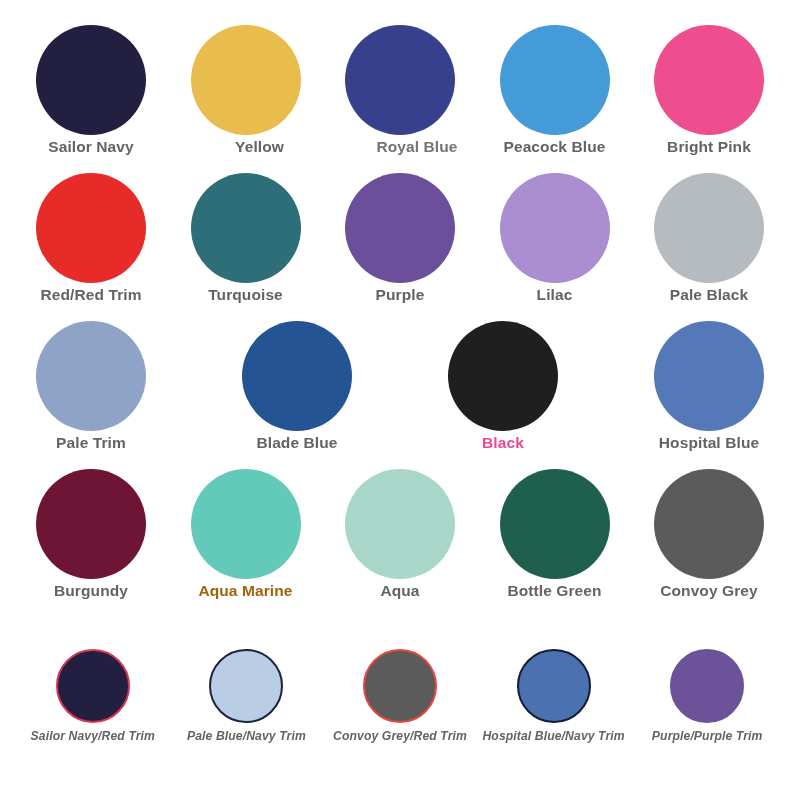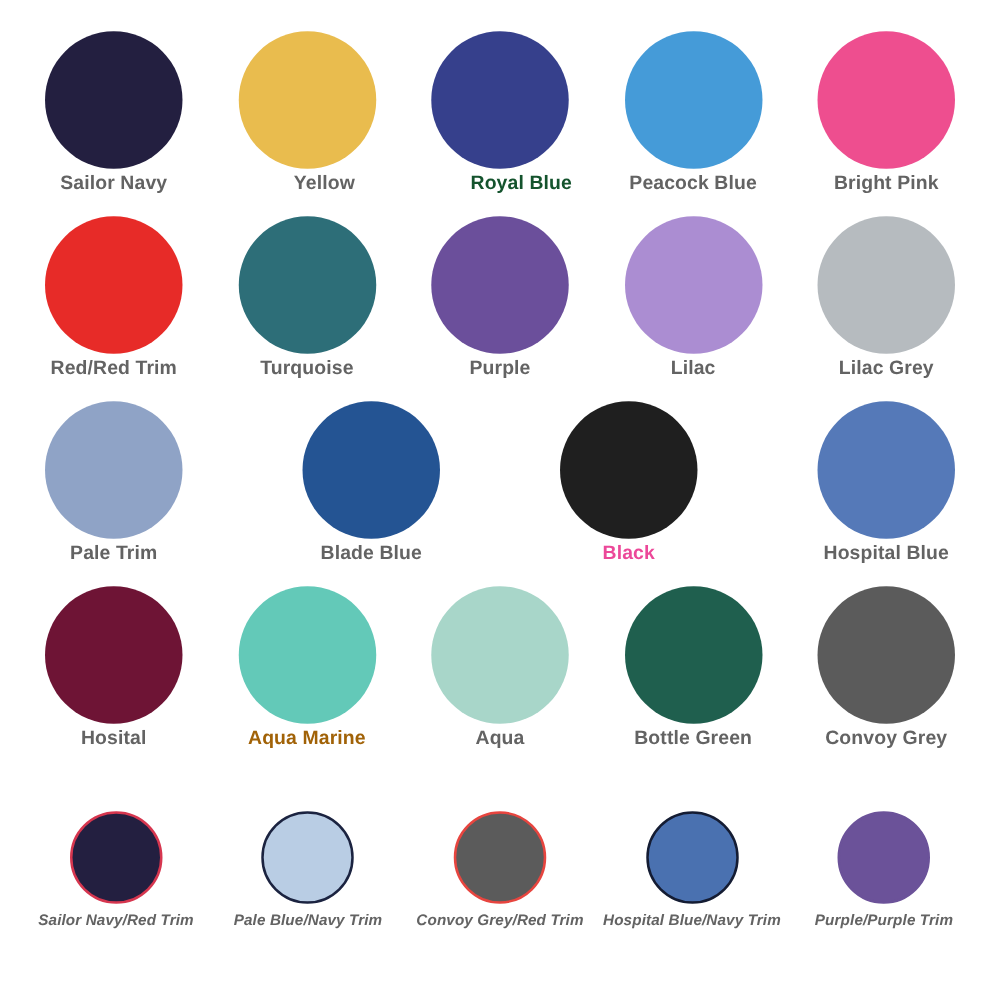--- a/index.html
+++ b/index.html
@@ -93,21 +93,21 @@
     <div class="swatch">
       <div class="disc-wrap">
         <div class="disc" style="background: rgb(233, 188, 78);"></div>
       </div>
       <div class="swatch-label" style="color: rgb(99, 99, 99); margin-left: 28px;">Yellow</div>
     </div>
     <div class="swatch">
       <div class="disc-wrap">
         <div class="disc" style="background: rgb(54, 64, 140);"></div>
       </div>
-      <div class="swatch-label" style="color: #14532d; margin-left: 34px;">Royal Blue</div>
+      <div class="swatch-label" style="color: #737373; margin-left: 34px;">Royal Blue</div>
     </div>
     <div class="swatch">
       <div class="disc-wrap">
         <div class="disc" style="background: rgb(69, 155, 216);"></div>
       </div>
       <div class="swatch-label" style="color: rgb(99, 99, 99);">Peacock Blue</div>
     </div>
     <div class="swatch">
       <div class="disc-wrap">
         <div class="disc" style="background: rgb(238, 78, 143);"></div>
@@ -138,21 +138,21 @@
     <div class="swatch">
       <div class="disc-wrap">
         <div class="disc" style="background: rgb(171, 141, 210);"></div>
       </div>
       <div class="swatch-label" style="color: rgb(99, 99, 99);">Lilac</div>
     </div>
     <div class="swatch">
       <div class="disc-wrap">
         <div class="disc" style="background: rgb(182, 187, 191);"></div>
       </div>
-      <div class="swatch-label" style="color: rgb(99, 99, 99);">Lilac Grey</div>
+      <div class="swatch-label" style="color: rgb(99, 99, 99);">Pale Black</div>
     </div>
   </div>
 
   <div class="swatch-row">
     <div class="swatch">
       <div class="disc-wrap">
         <div class="disc" style="background: rgb(143, 163, 198);"></div>
       </div>
       <div class="swatch-label" style="color: rgb(99, 99, 99);">Pale Trim</div>
     </div>
@@ -174,21 +174,21 @@
       </div>
       <div class="swatch-label" style="color: rgb(99, 99, 99);">Hospital Blue</div>
     </div>
   </div>
 
   <div class="swatch-row">
     <div class="swatch">
       <div class="disc-wrap">
         <div class="disc" style="background: rgb(110, 20, 53);"></div>
       </div>
-      <div class="swatch-label" style="color: rgb(99, 99, 99);">Hosital</div>
+      <div class="swatch-label" style="color: rgb(99, 99, 99);">Burgundy</div>
     </div>
     <div class="swatch">
       <div class="disc-wrap">
         <div class="disc" style="background: rgb(99, 201, 184);"></div>
       </div>
       <div class="swatch-label" style="color: #a16207;">Aqua Marine</div>
     </div>
     <div class="swatch">
       <div class="disc-wrap">
         <div class="disc" style="background: rgb(168, 214, 201);"></div>

